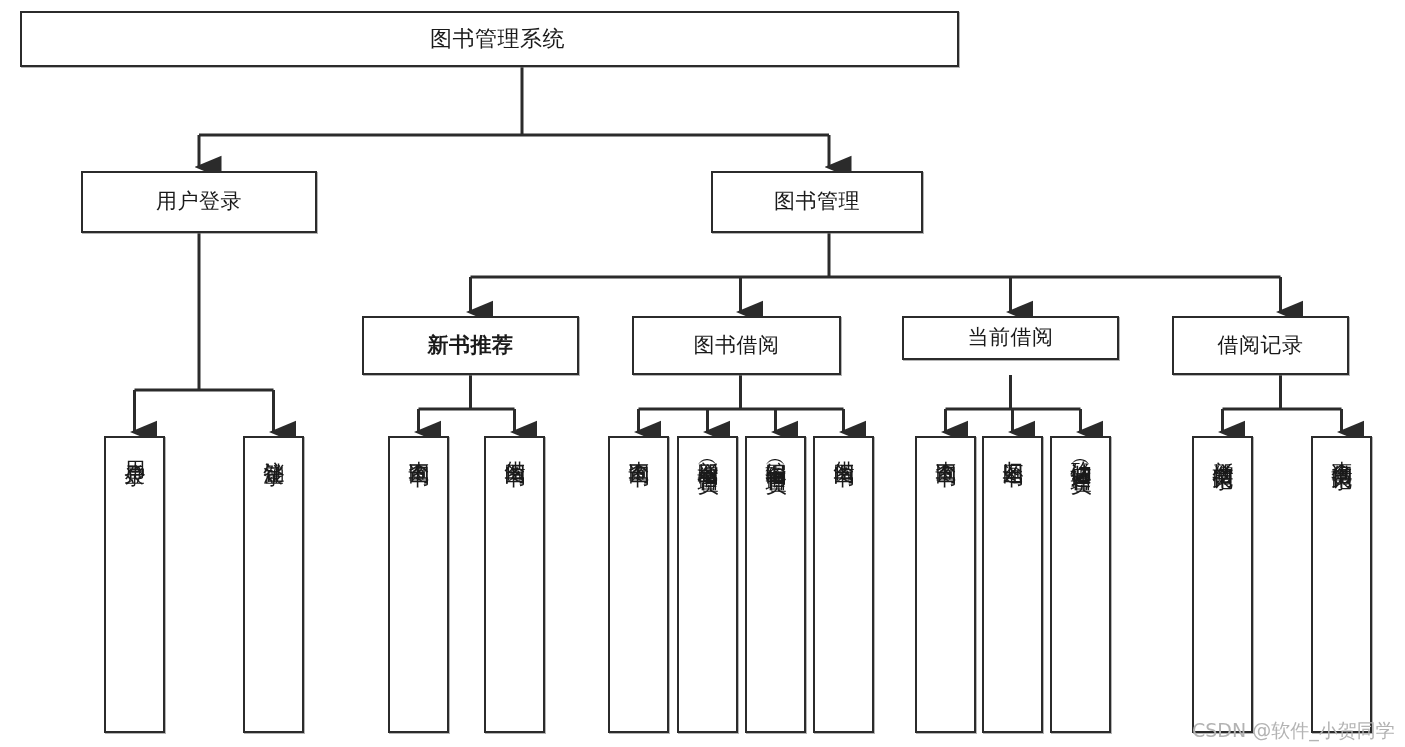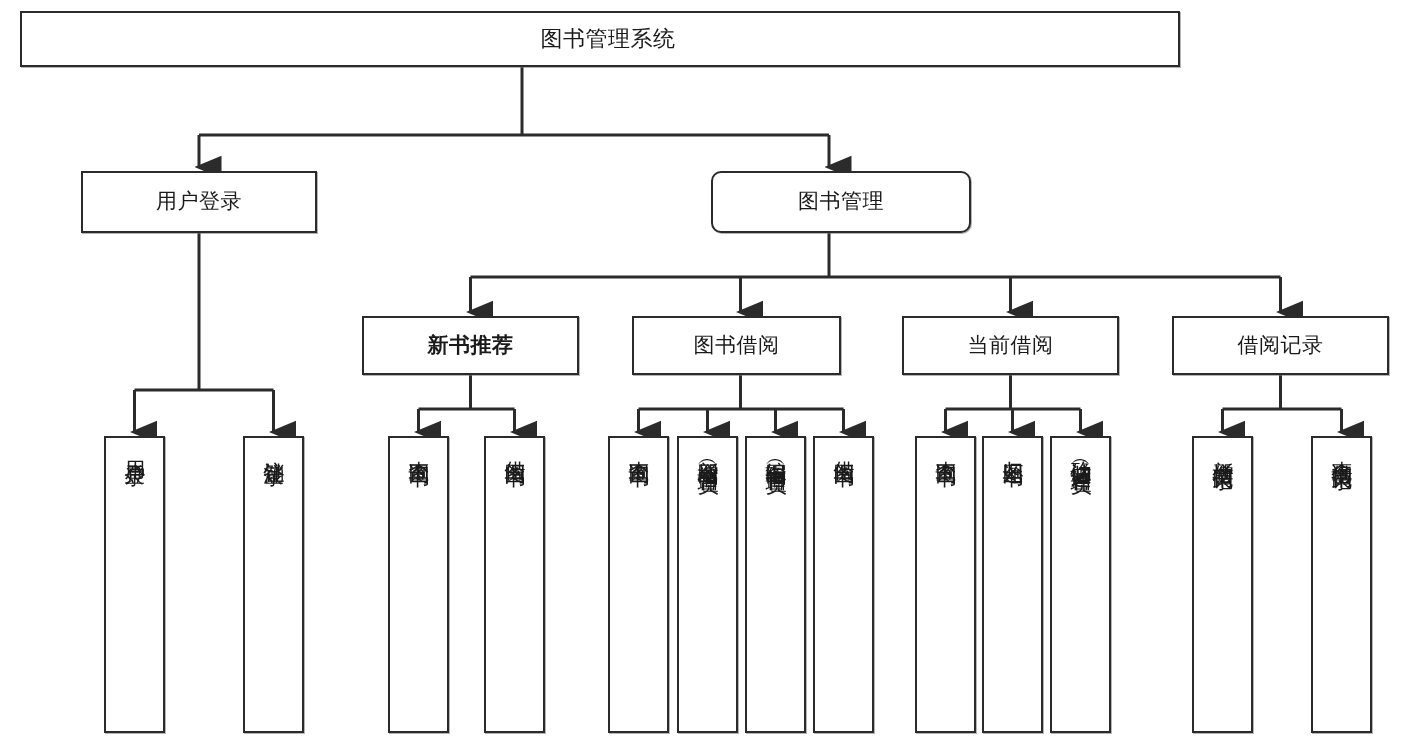--- a/index.html
+++ b/index.html
@@ -115,39 +115,39 @@
         <path d="M 1012.5 409 L 1012.5 432" marker-end="url(#arrow)"></path>
         <path d="M 1080.5 409 L 1080.5 432" marker-end="url(#arrow)"></path>
         <path d="M 1280.5 375 L 1280.5 409"></path>
         <path d="M 1222.5 409 L 1341.5 409"></path>
         <path d="M 1222.5 409 L 1222.5 432" marker-end="url(#arrow)"></path>
         <path d="M 1341.5 409 L 1341.5 432" marker-end="url(#arrow)"></path>
       </g>
   </svg>
 
   <div id="nodes">
-      <div class="node horiz root" style="left: 20px; top: 11px; width: 1160px; height: 56px; padding-left: 16px;">
+      <div class="node horiz root" style="left: 20px; top: 11px; width: 939px; height: 56px; padding-left: 16px;">
         <span class="label">图书管理系统</span>
       </div>
       <div class="node horiz" style="left: 81px; top: 171px; width: 236px; height: 62px;">
         <span class="label">用户登录</span>
       </div>
-      <div class="node horiz" style="left: 711px; top: 171px; width: 260px; height: 62px; border-radius: 10px;">
+      <div class="node horiz" style="left: 711px; top: 171px; width: 212px; height: 62px;">
         <span class="label">图书管理</span>
       </div>
       <div class="node horiz" style="left: 362px; top: 316px; width: 217px; height: 59px; font-weight: bold;">
         <span class="label">新书推荐</span>
       </div>
       <div class="node horiz" style="left: 632px; top: 316px; width: 209px; height: 59px;">
         <span class="label">图书借阅</span>
       </div>
-      <div class="node horiz" style="left: 902px; top: 316px; width: 217px; height: 59px;">
+      <div class="node horiz" style="left: 902px; top: 316px; width: 217px; height: 44px;">
         <span class="label">当前借阅</span>
       </div>
-      <div class="node horiz" style="left: 1172px; top: 316px; width: 217px; height: 59px;">
+      <div class="node horiz" style="left: 1172px; top: 316px; width: 177px; height: 59px;">
         <span class="label">借阅记录</span>
       </div>
       <div class="node vert" style="left: 104px; top: 436px; width: 61px; height: 297px;">
         <span class="label">用户登录</span>
       </div>
       <div class="node vert" style="left: 243px; top: 436px; width: 61px; height: 297px;">
         <span class="label">注销登录</span>
       </div>
       <div class="node vert" style="left: 388px; top: 436px; width: 61px; height: 297px;">
         <span class="label">查询图书</span>
@@ -177,13 +177,14 @@
         <span class="label">确认归还（管理员）</span>
       </div>
       <div class="node vert" style="left: 1192px; top: 436px; width: 61px; height: 297px;">
         <span class="label">新增借阅记录</span>
       </div>
       <div class="node vert" style="left: 1311px; top: 436px; width: 61px; height: 297px;">
         <span class="label">查询借阅记录</span>
       </div>
     </div>
 
+  <div class="watermark" style="left: 1192px; top: 718px;">CSDN @软件_小贺同学</div>
 </div>
 
 </body></html>

